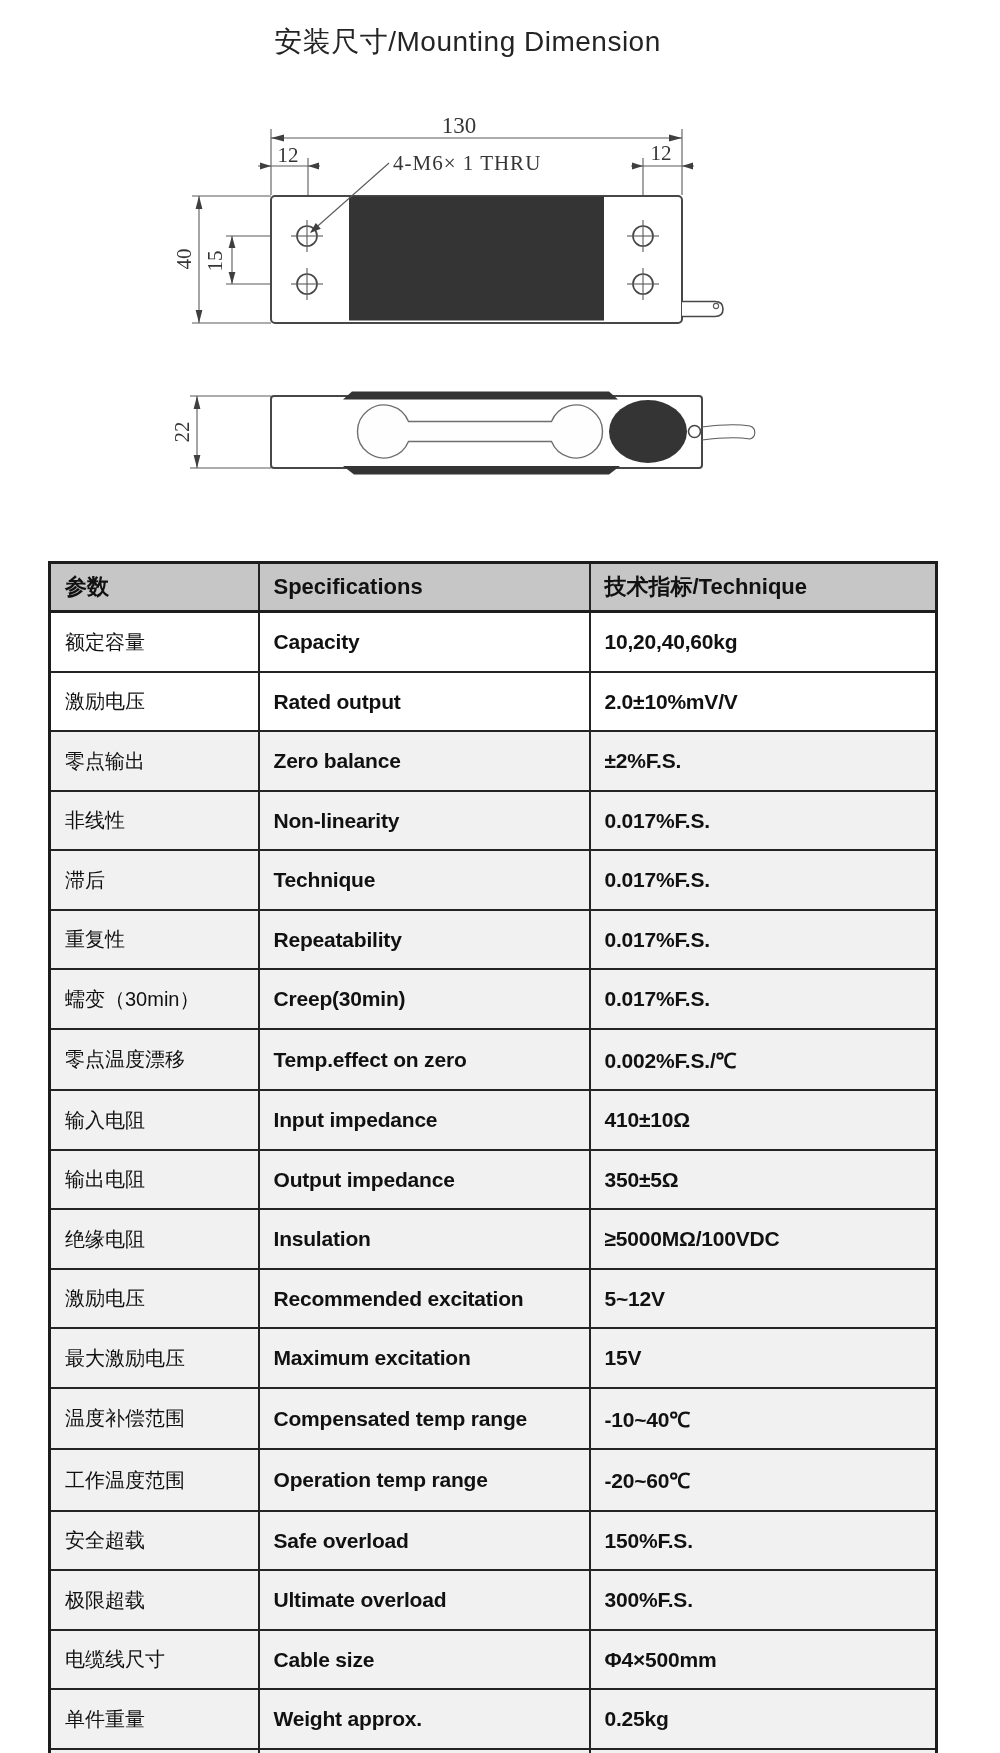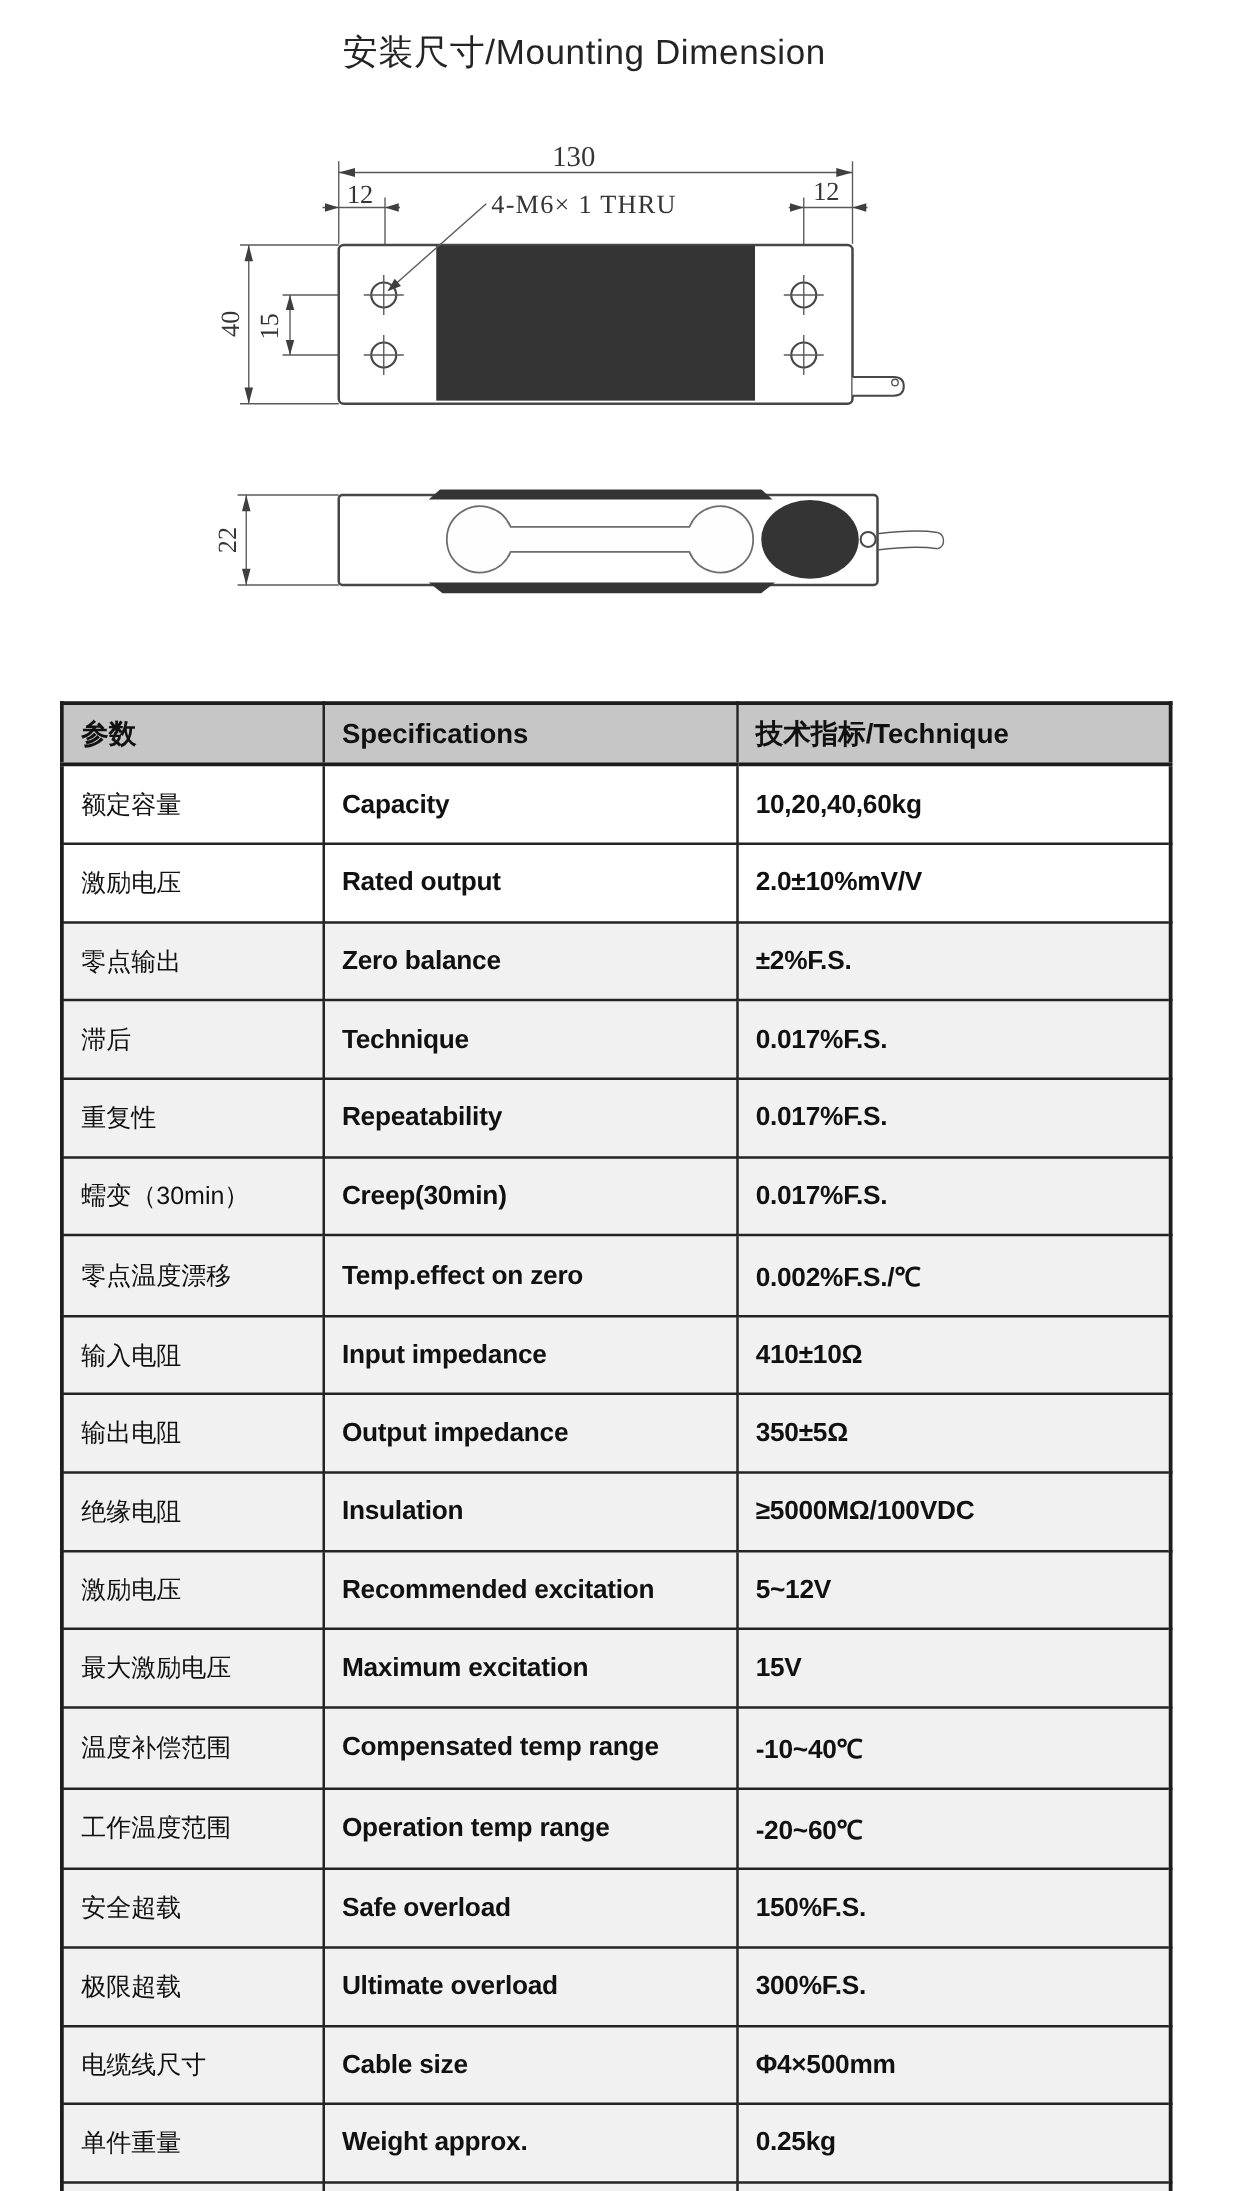--- a/index.html
+++ b/index.html
@@ -159,20 +159,25 @@
       <td class="en">Rated output</td>
       <td class="val">2.0±10%mV/V</td>
     </tr>
 
     <tr>
       <td class="zh">零点输出</td>
       <td class="en">Zero balance</td>
       <td class="val">±2%F.S.</td>
     </tr>
 
+    <tr>
+      <td class="zh">非线性</td>
+      <td class="en">Non-linearity</td>
+      <td class="val">0.017%F.S.</td>
+    </tr>
 
     <tr>
       <td class="zh">滞后</td>
       <td class="en">Technique</td>
       <td class="val">0.017%F.S.</td>
     </tr>
 
     <tr>
       <td class="zh">重复性</td>
       <td class="en">Repeatability</td>

